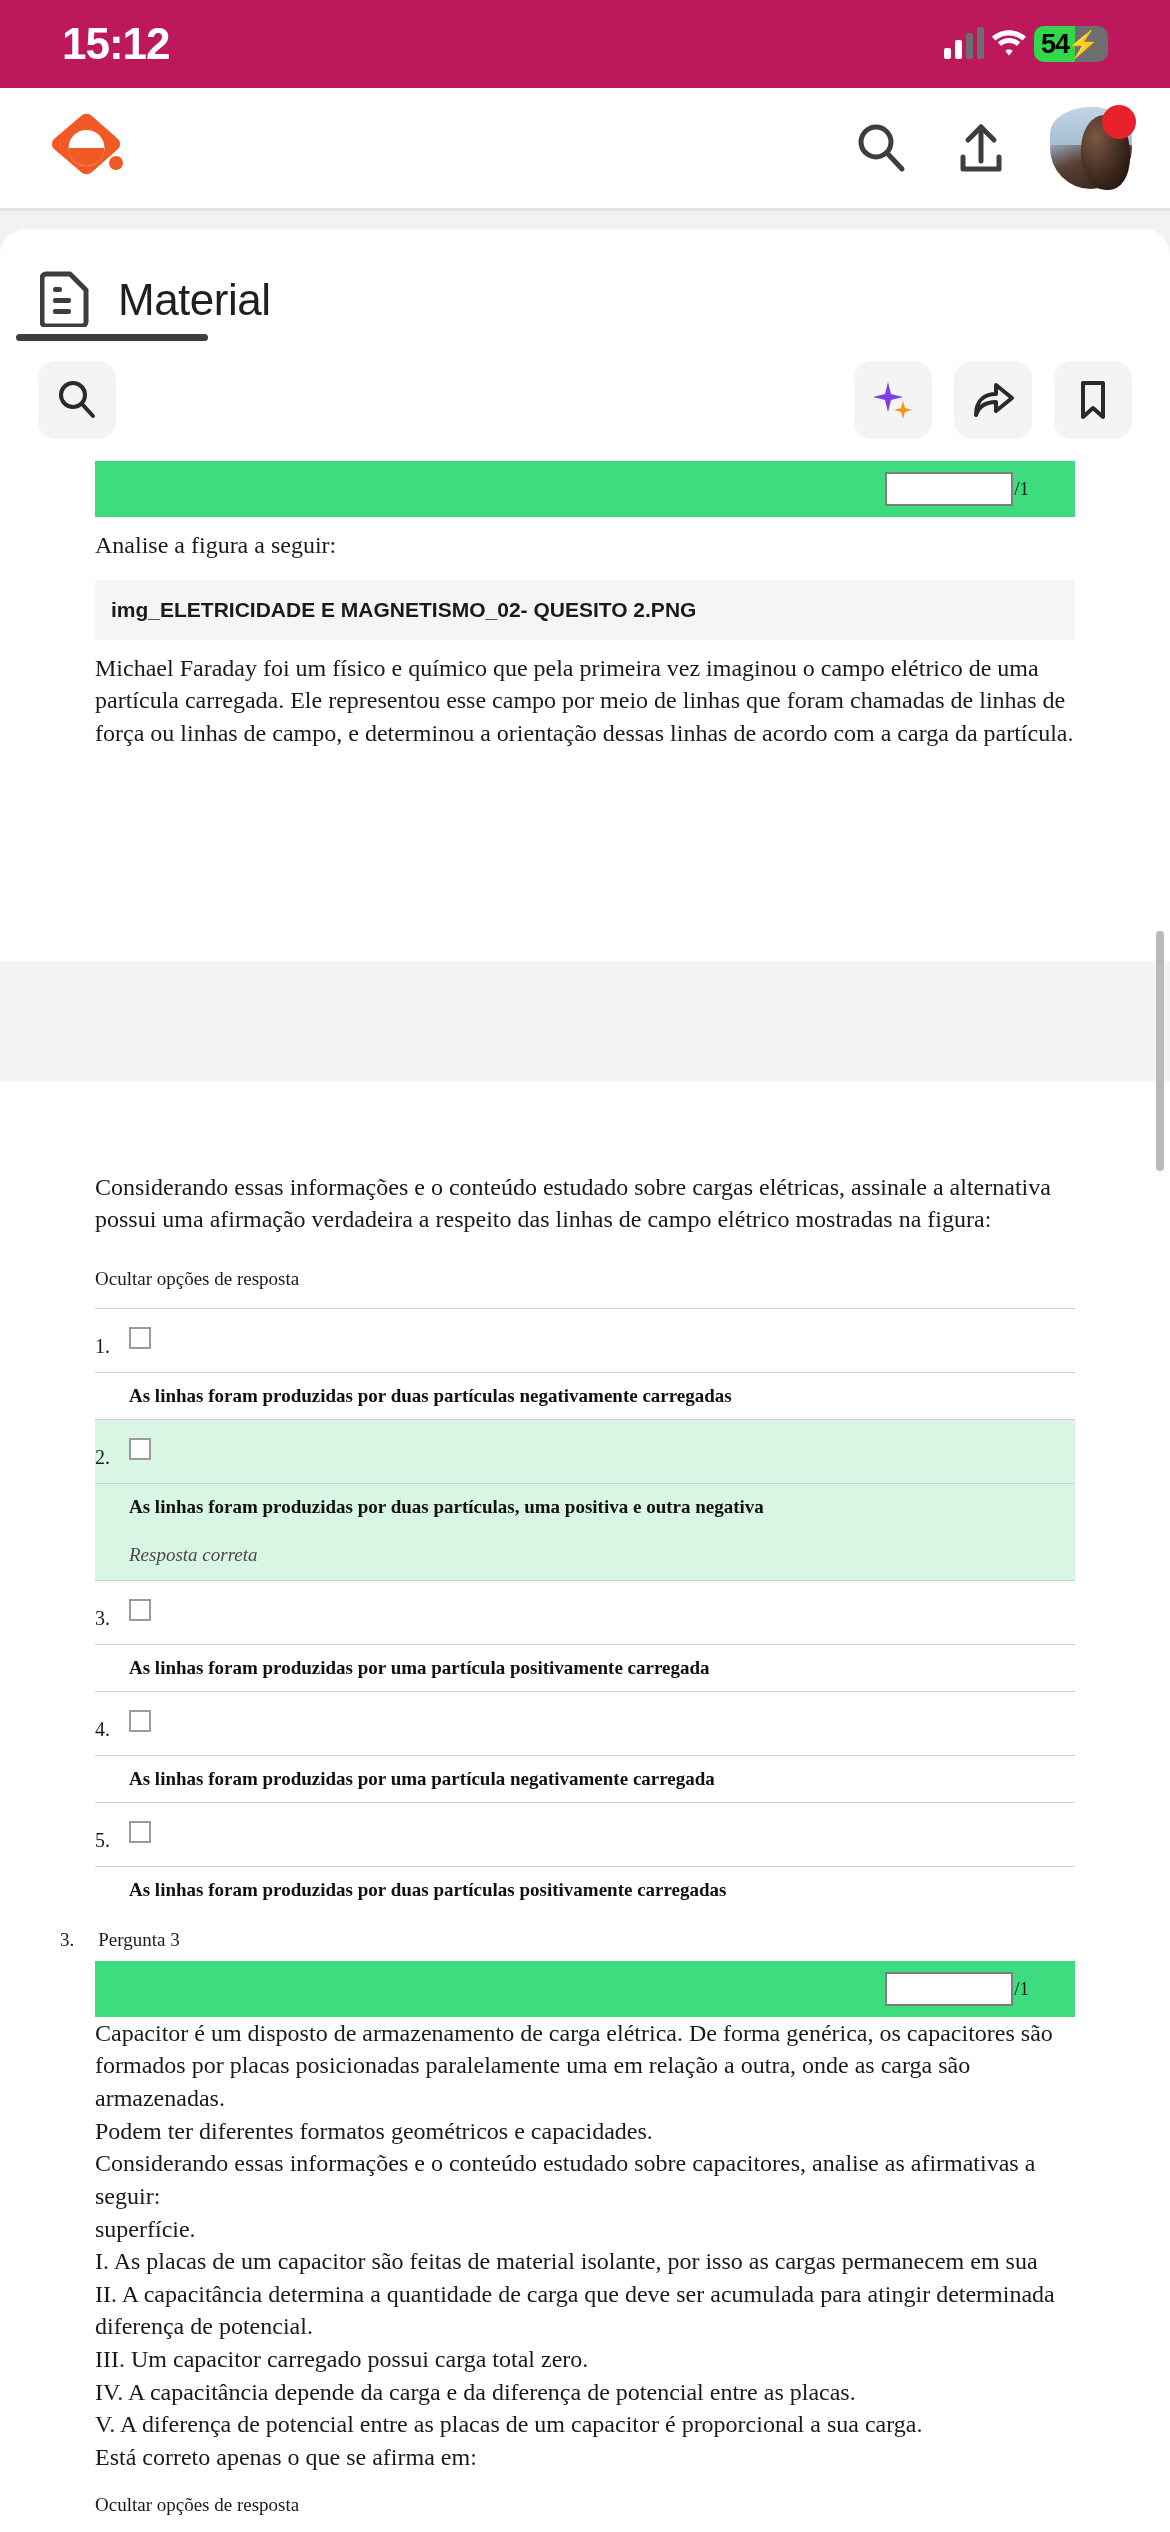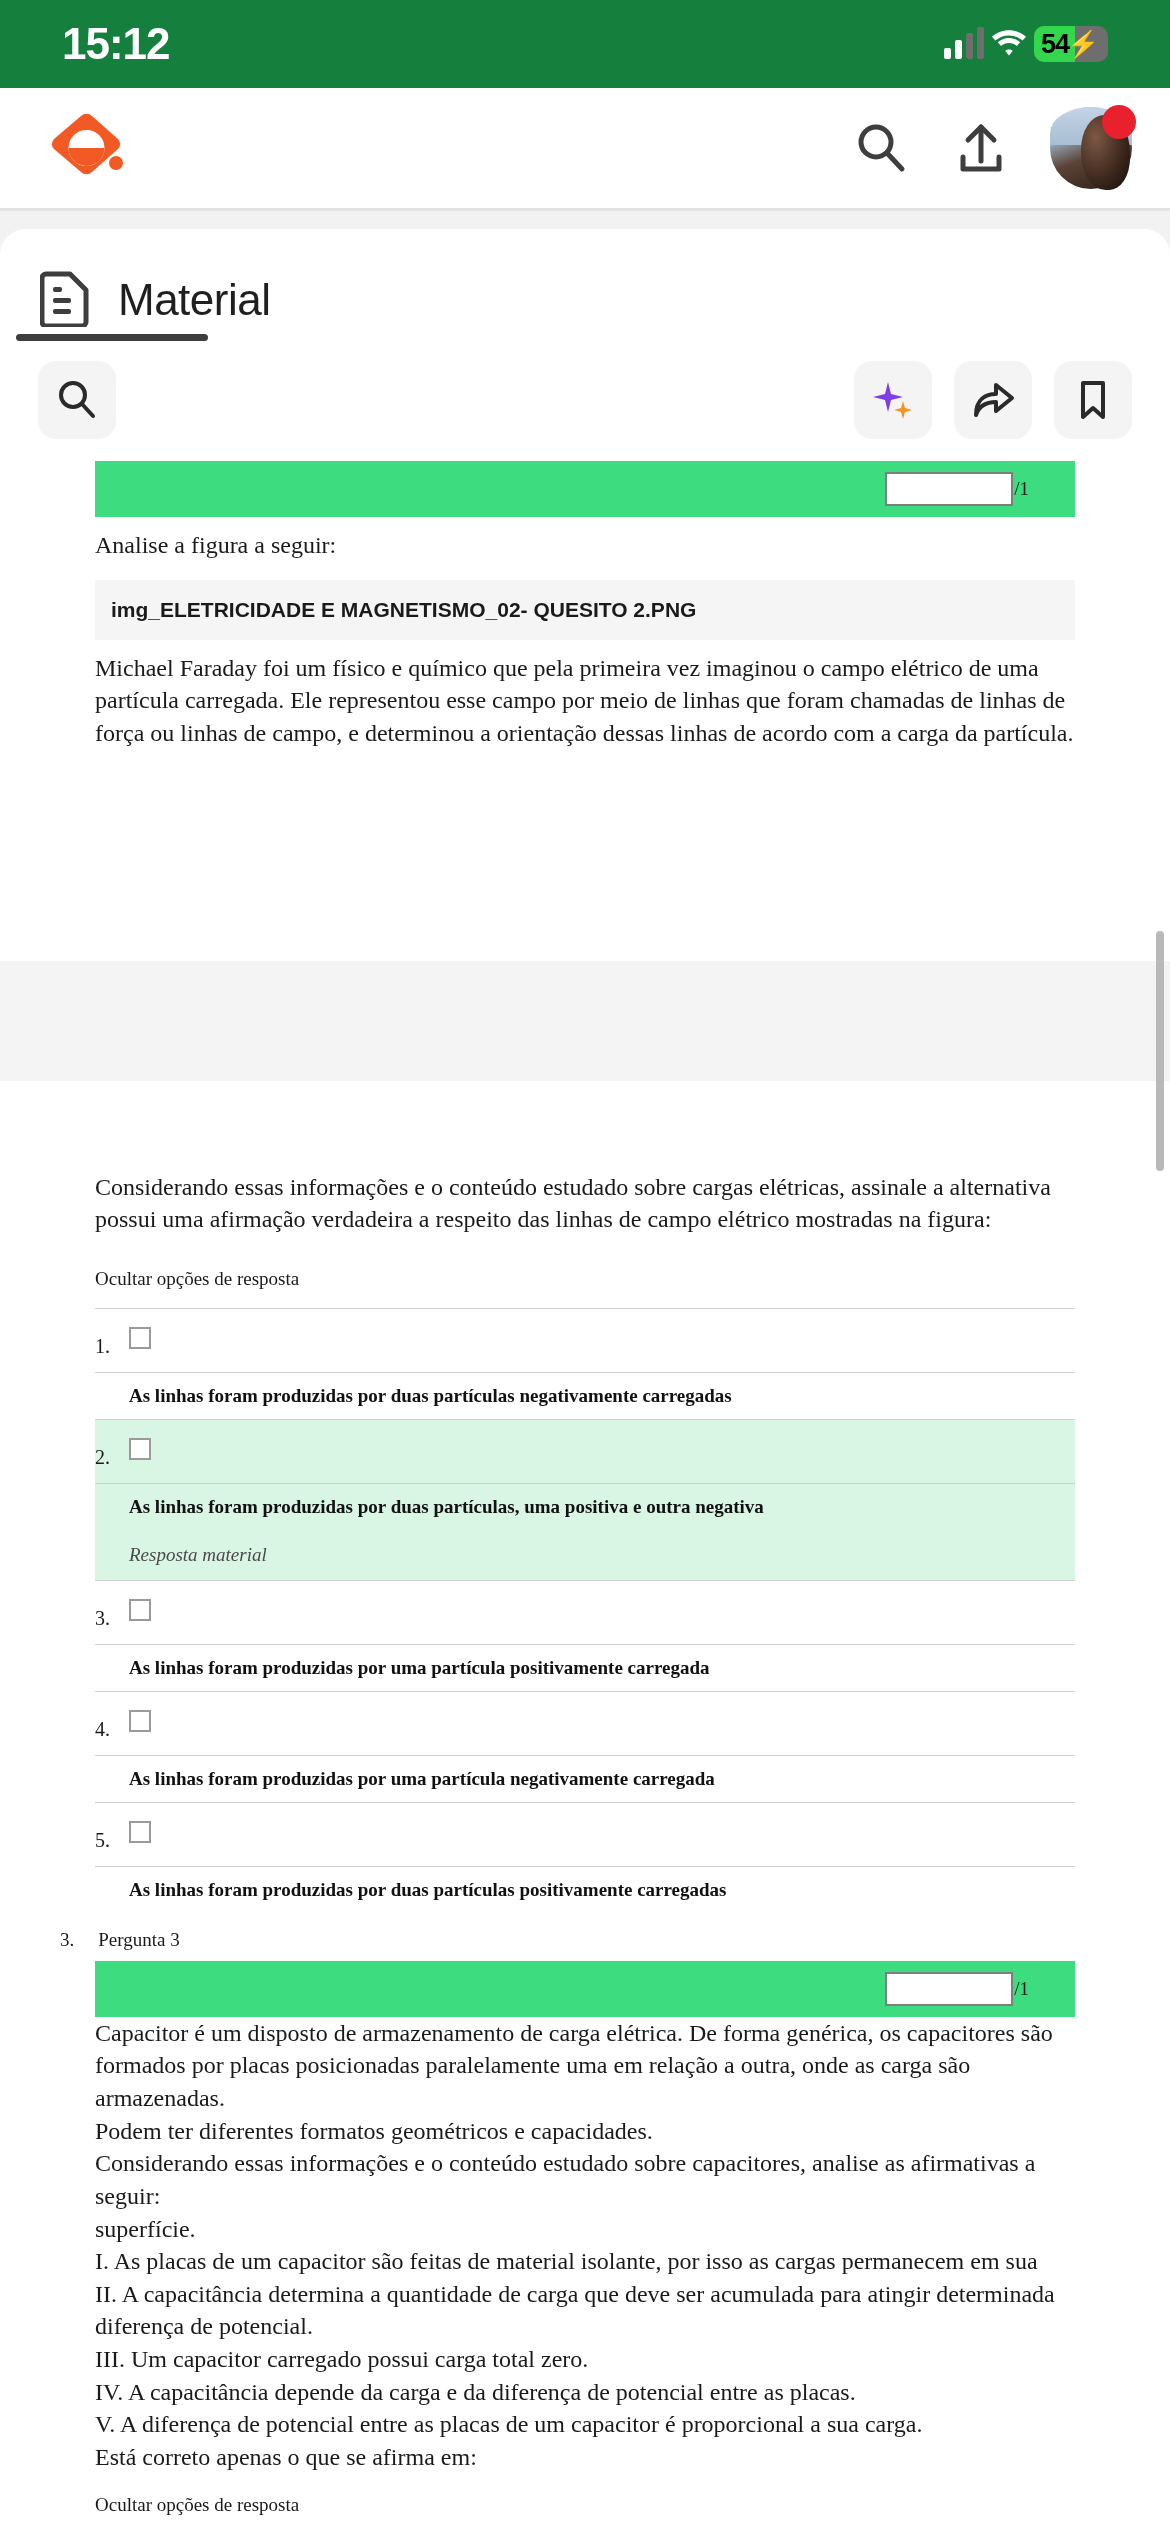--- a/index.html
+++ b/index.html
@@ -5,21 +5,21 @@
   * { box-sizing: border-box; margin: 0; padding: 0; }
   html, body {
     width: 1170px; height: 2532px;
     background: #ffffff;
     font-family: "Liberation Sans", sans-serif;
     overflow: hidden;
   }
 
   
   .status-bar {
-    height: 88px; background: #15803d; color: #ffffff;
+    height: 88px; background: #be185d; color: #ffffff;
     display: flex; align-items: center; justify-content: space-between;
     padding: 0 62px 0 62px; position: relative;
   }
   .status-time { font-size: 44px; font-weight: 600; letter-spacing: -1px; }
   .status-right { display: flex; align-items: center; gap: 6px; }
   .signal { display: flex; align-items: flex-end; gap: 4px; height: 30px; }
   .signal i { width: 7px; background: #fff; border-radius: 2px; display: block; }
   .signal i:nth-child(1) { height: 11px; }
   .signal i:nth-child(2) { height: 19px; }
   .signal i:nth-child(3) { height: 26px; background: #6e6e6e; }
@@ -303,21 +303,21 @@
           <div class="opt-check"></div>
         </div>
       <div class="opt-text">As linhas foram produzidas por duas partículas negativamente carregadas</div>
     </div>
     <div class="opt-row correct">
       <div class="opt-head">
           <div class="opt-num">2.</div>
           <div class="opt-check"></div>
         </div>
       <div class="opt-text">As linhas foram produzidas por duas partículas, uma positiva e outra negativa</div>
-      <div class="opt-correct-label">Resposta material</div>
+      <div class="opt-correct-label">Resposta correta</div>
     </div>
     <div class="opt-row">
       <div class="opt-head">
           <div class="opt-num">3.</div>
           <div class="opt-check"></div>
         </div>
       <div class="opt-text">As linhas foram produzidas por uma partícula positivamente carregada</div>
     </div>
     <div class="opt-row">
       <div class="opt-head">

